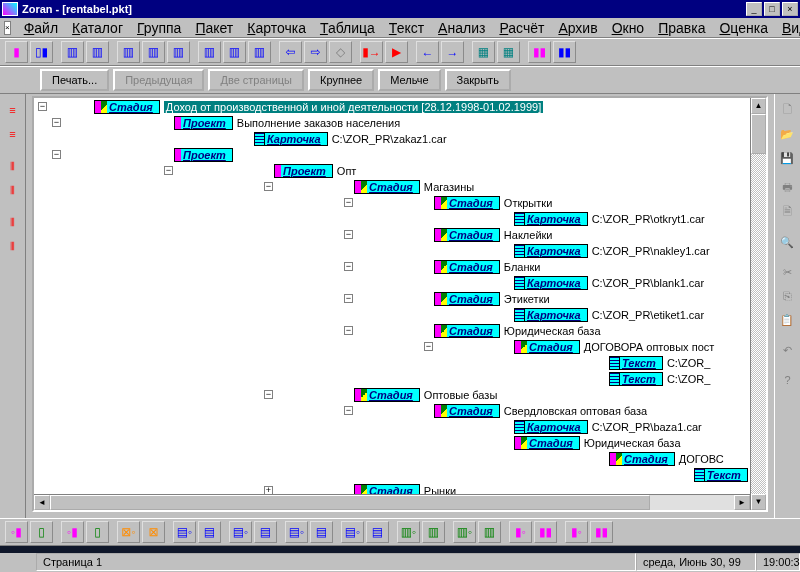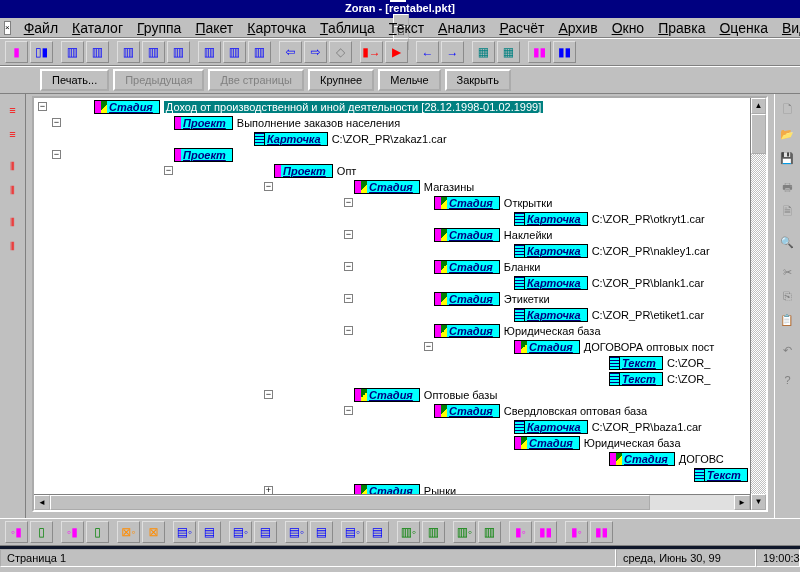--- a/index.html
+++ b/index.html
@@ -1,17 +1,17 @@
 <!DOCTYPE html>
 <html><head>
 <meta charset="utf-8">
 <style>
 * { box-sizing: border-box; margin: 0; padding: 0; }
 body { font-family: "MS Sans Serif", Arial, sans-serif; font-size: 11px; background: #c0c0c0; width: 800px; height: 572px; overflow: hidden; }
-.titlebar { background: #000080; color: #fff; height: 18px; display: flex; align-items: center; padding: 0 2px; flex-direction: column; }
+.titlebar { background: #000080; color: #fff; height: 18px; display: flex; align-items: center; padding: 0 2px; }
 .titlebar .icon { width: 16px; height: 14px; margin-right: 4px; background: linear-gradient(45deg, #f0f, #0ff); border: 1px solid #fff; }
 .titlebar .title { flex: 1; font-weight: bold; font-size: 11px; }
 .titlebar .winbtn { width: 16px; height: 14px; background: #c0c0c0; border: 1px outset #fff; margin-left: 2px; display: flex; align-items: center; justify-content: center; font-size: 9px; font-family: Marlett, Arial; color: #000; cursor: default; }
 .menubar { background: #c0c0c0; height: 20px; display: flex; align-items: center; padding: 0 4px; border-bottom: 1px solid #808080; }
 .menubar .menu-item { padding: 2px 7px; cursor: default; font-size: 14px; }
 .menubar .mdi-icon { width: 14px; height: 14px; margin-right: 6px; border: 1px solid #808080; background: #fff; font-size: 8px; display: flex; align-items: center; justify-content: center; }
 .menubar .underline { text-decoration: underline; }
 .toolbar { background: #c0c0c0; height: 28px; display: flex; align-items: center; padding: 2px 4px; border-top: 1px solid #fff; border-bottom: 1px solid #808080; }
 .tb-btn { width: 23px; height: 22px; border: 1px outset #dfdfdf; margin: 0 1px; display: flex; align-items: center; justify-content: center; font-size: 12px; background: #c0c0c0; cursor: default; }
 .tb-sep { width: 6px; }
@@ -43,21 +43,21 @@
 .expander { position: absolute; width: 9px; height: 9px; border: 1px solid #808080; background: #fff; font-size: 9px; line-height: 7px; text-align: center; cursor: default; color: #000; }
 .vscroll { position: absolute; right: 0; top: 0; bottom: 0; width: 16px; background: #c0c0c0; border-left: 1px solid #808080; }
 .vscroll .arrow { height: 16px; background: #c0c0c0; border: 1px outset #fff; text-align: center; font-size: 8px; line-height: 14px; }
 .vscroll .track { background: repeating-conic-gradient(#c0c0c0 0 25%, #fff 0 50%) 0/2px 2px; height: calc(100% - 32px); position: relative; }
 .vscroll .thumb { position: absolute; left: 0; right: 0; top: 0; height: 40px; background: #c0c0c0; border: 1px outset #fff; }
 .hscroll { position: absolute; left: 0; right: 16px; bottom: 0; height: 16px; background: #c0c0c0; border-top: 1px solid #808080; display: flex; }
 .hscroll .arrow { width: 16px; background: #c0c0c0; border: 1px outset #fff; text-align: center; font-size: 8px; line-height: 14px; }
 .hscroll .track { background: repeating-conic-gradient(#c0c0c0 0 25%, #fff 0 50%) 0/2px 2px; flex: 1; position: relative; }
 .hscroll .thumb { position: absolute; top: 0; bottom: 0; left: 0; width: 600px; background: #c0c0c0; border: 1px outset #fff; }
 .bottombar { background: #c0c0c0; height: 28px; display: flex; align-items: center; padding: 2px 4px; border-top: 1px solid #fff; border-bottom: 1px solid #808080; }
-.statusbar { background: #c0c0c0; height: 20px; display: flex; align-items: center; border-top: 4px solid #0f172a; }
+.statusbar { background: #c0c0c0; height: 20px; display: flex; align-items: flex-start; border-top: 7px solid #0f172a; padding-left: 36px; }
 .statusbar .panel { border: 1px inset #fff; height: 18px; padding: 1px 6px; font-size: 11px; display: flex; align-items: center; }
 .statusbar .panel.main { flex: 1; }
 </style>
 </head>
 <body>
 
 <div class="titlebar">
   <div class="icon"></div>
   <div class="title">Zoran - [rentabel.pkt]</div>
   <div class="winbtn">_</div>
@@ -417,15 +417,15 @@
   <div class="tb-sep"></div>
   <div class="tb-btn" style="color:#f0f">▮◦</div>
   <div class="tb-btn" style="color:#f0f">▮▮</div>
   <div class="tb-sep"></div>
   <div class="tb-btn" style="color:#f0f">▮◦</div>
   <div class="tb-btn" style="color:#f0f">▮▮</div>
 </div>
 
 <div class="statusbar">
   <div class="panel main">Страница 1</div>
-  <div class="panel" style="width:140px">среда, Июнь 30, 99</div>
+  <div class="panel" style="width:120px">среда, Июнь 30, 99</div>
   <div class="panel" style="width:44px">19:00:37</div>
 </div>
 
 </body></html>

